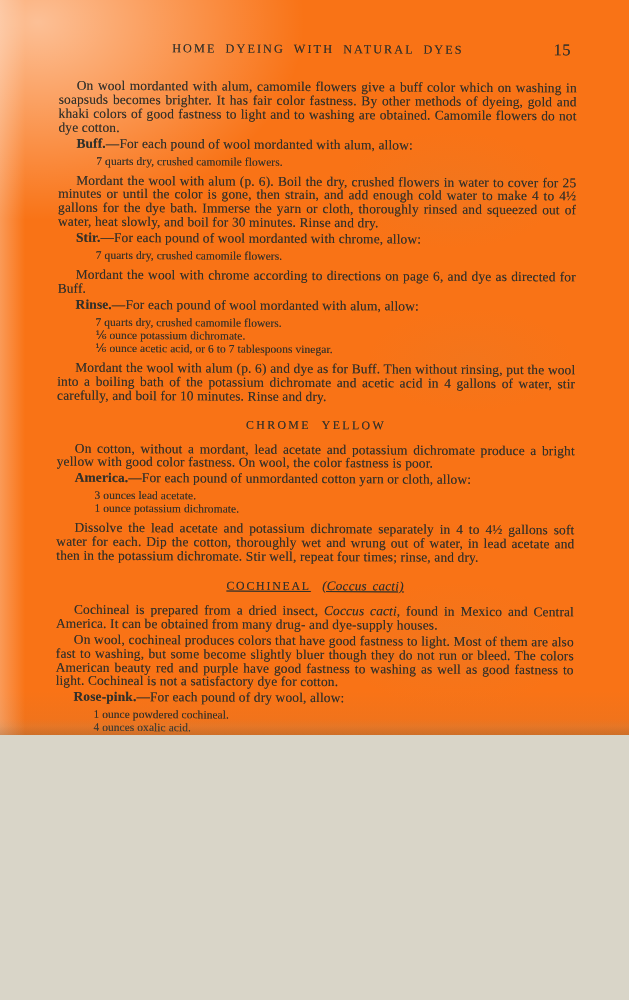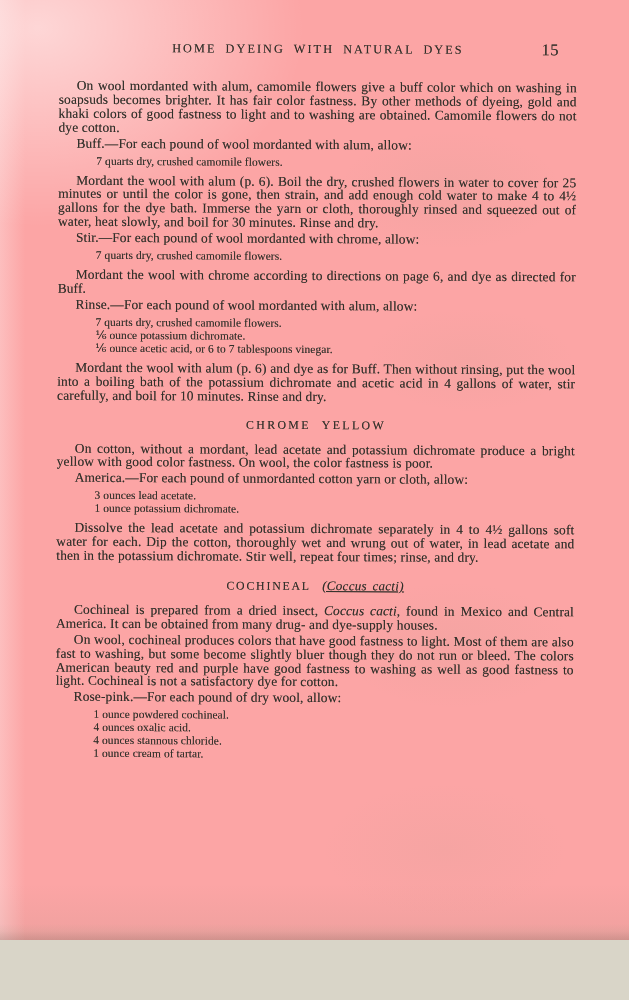--- a/index.html
+++ b/index.html
@@ -1,19 +1,19 @@
 <!DOCTYPE html>
 <html><head>
 <meta charset="utf-8">
 <style>
   html,body{margin:0;padding:0;background:#d9d5c8;}
   .scan{
     position:relative;
-    width:629px;height:940px;
-    background:#fca5a5;
+    width:629px;height:735px;
+    background:#f97316;
     overflow:hidden;
     font-family:"Liberation Serif","DejaVu Serif",serif;
     color:#31302a;
   }
   
   .paper-shading{
     position:absolute;inset:0;pointer-events:none;
     background:
       radial-gradient(ellipse 430px 320px at 6% 3%, rgba(255,255,255,0.55), rgba(255,255,255,0) 62%),
       linear-gradient(90deg, rgba(255,255,255,0.28), rgba(255,255,255,0) 4%),
@@ -37,41 +37,41 @@
   }
   .running-head{
     position:relative;height:18px;margin-bottom:20px;
   }
   .running-title{
     display:block;text-align:center;
     font-size:12.2px;letter-spacing:2.1px;word-spacing:4px;
     font-weight:normal;
   }
   .page-number{
-    position:absolute;right:18px;top:-3px;
+    position:absolute;right:6px;top:-3px;
     font-size:16.5px;letter-spacing:0.5px;
   }
   .para{
     margin:0 0 2px 0;
     font-size:13.4px;line-height:13.9px;
     text-align:justify;text-indent:18px;
     letter-spacing:0.15px;
   }
-  .para .lead{font-weight:normal;}
+  .para .lead{font-weight:bold;}
   .ingredients{
     margin:4px 0 6px 38px;
     font-size:11.4px;line-height:13px;
     letter-spacing:0.1px;
   }
   .section-heading{
     text-align:center;
     font-size:11.8px;letter-spacing:2.4px;word-spacing:6px;
     margin:15px 0 10px 0;
   }
-  .section-heading .sc{letter-spacing:1.8px;}
+  .section-heading .sc{letter-spacing:1.8px;text-decoration:underline;}
   .section-heading .it{font-style:italic;font-size:13px;letter-spacing:0.3px;word-spacing:2px;text-decoration:underline;}
   .italic{font-style:italic;}
   .gap-lg{margin-top:14px;}
 </style>
 </head>
 <body>
 
 <div class="scan">
   <div class="paper-shading"></div>
   <div class="ghost g1"></div>

